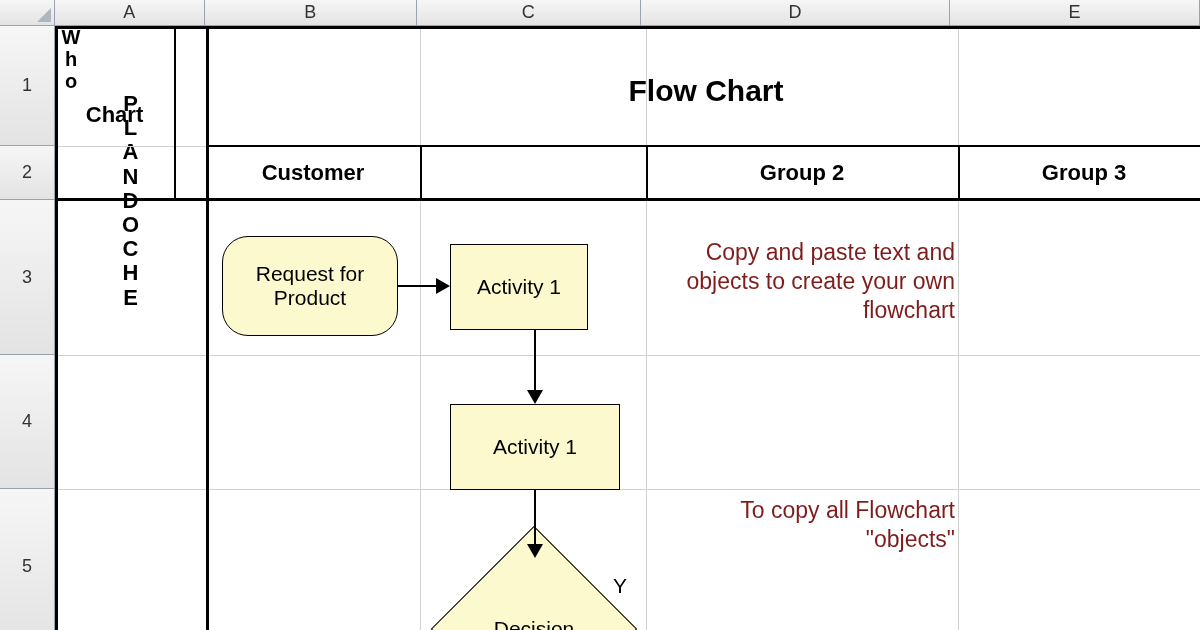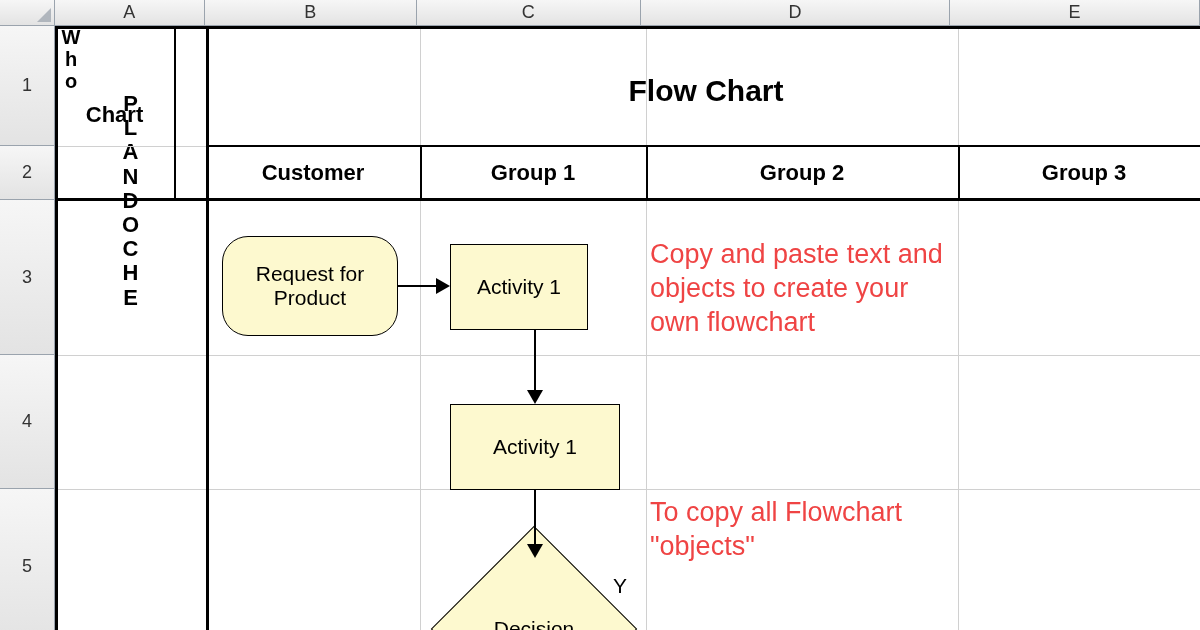--- a/index.html
+++ b/index.html
@@ -151,23 +151,23 @@
   .ahead-down {
     position: absolute;
     width: 0; height: 0;
     border-top: 14px solid #000;
     border-left: 8px solid transparent;
     border-right: 8px solid transparent;
   }
 
   .instr {
     position: absolute;
-    font-size: 27px;
-    color: #ef4444;
-    text-align: left;
+    font-size: 23px;
+    color: #7f1d1d;
+    text-align: right;
     line-height: 1.25;
   }
 </style>
 </head>
 <body>
 
 <div class="corner"></div>
 
 <div class="col-headers">
   <div class="col-head" style="width:151px">A</div>
@@ -210,21 +210,20 @@
 
   <div class="vert" style="left:119px;top:20px;width:32px">
       <span>W</span>
       <span>h</span>
       <span>o</span>
     </div>
 
   <div class="cell-text bold" style="left:151px;top:48px;width:1000px;font-size:30px">Flow Chart</div>
 
   <div class="cell-text bold" style="left:151px;top:134px;width:214px">Customer</div>
-  <div class="cell-text bold" style="left:365px;top:134px;width:226px">Group 1</div>
   <div class="cell-text bold" style="left:591px;top:134px;width:312px">Group 2</div>
   <div class="cell-text bold" style="left:903px;top:134px;width:252px">Group 3</div>
 
   <div class="vert" style="left:0;top:200px;width:151px;font-size:22px">
     <span>P</span>
     <span>L</span>
     <span>A</span>
     <span>N</span>
   </div>
   <div class="vert" style="left:0;top:375px;width:151px;font-size:22px">

